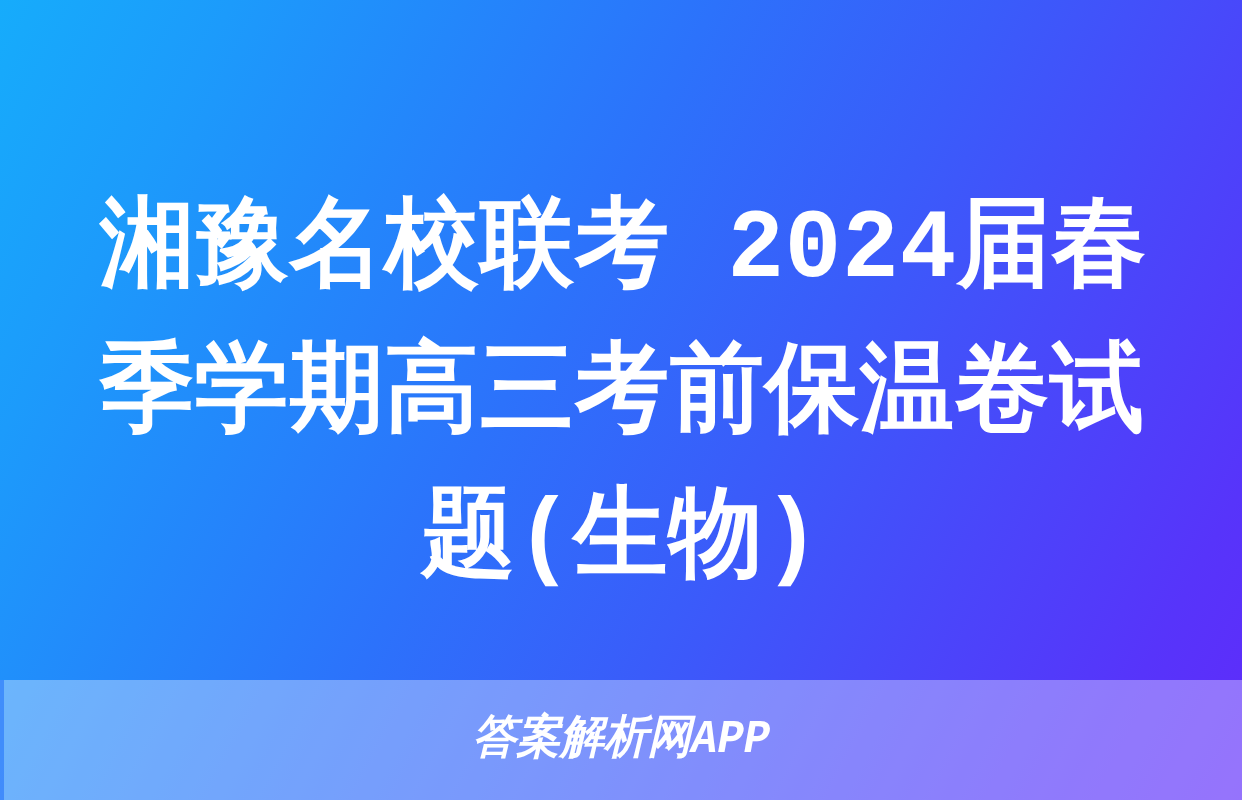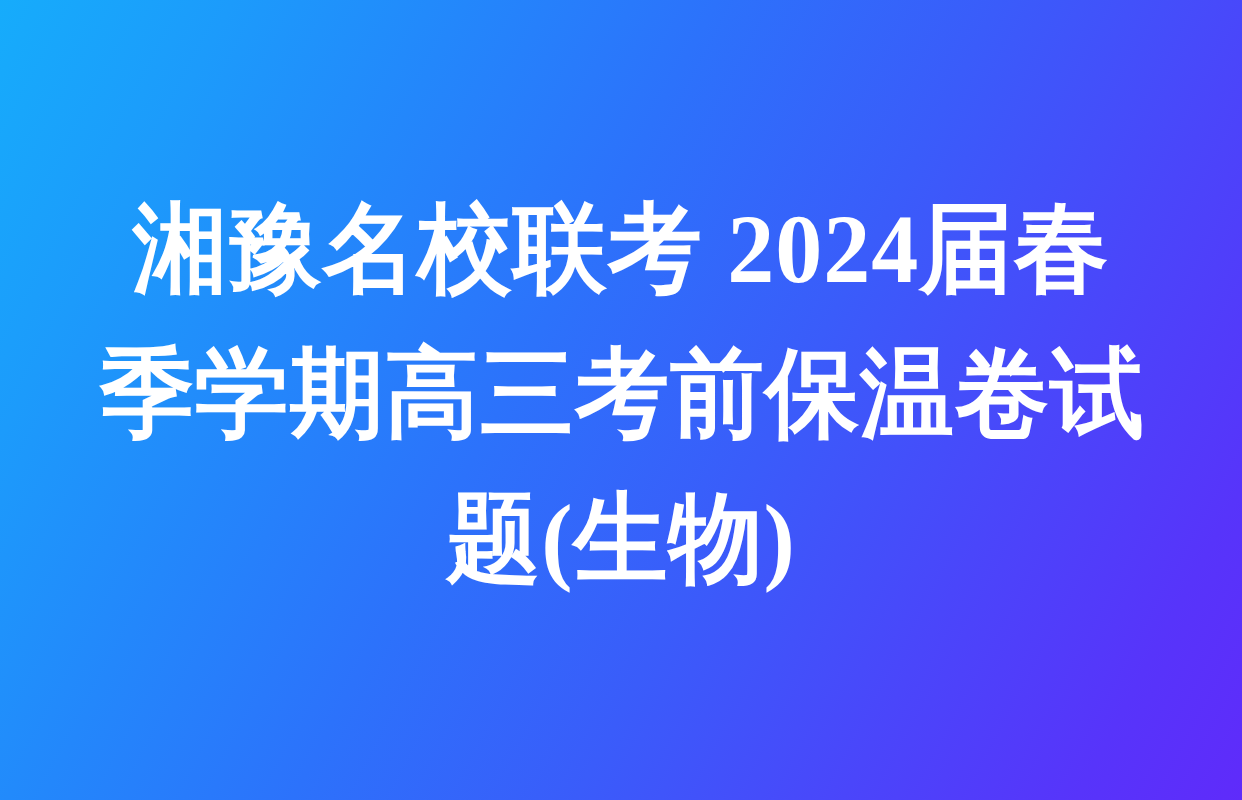--- a/index.html
+++ b/index.html
@@ -7,21 +7,21 @@
     margin: 0;
     padding: 0;
     background: #ffffff;
   }
 
   #banner {
     position: relative;
     width: 1242px;
     height: 800px;
     overflow: hidden;
-    font-family: Liberation Serif, serif;
+    font-family: Liberation Mono, monospace;
     
     background:
       linear-gradient(118deg,
         #16ACFB 0%,
         #1C9BFB 14%,
         #2387FB 28%,
         #2C72FB 43%,
         #3A5CFA 60%,
         #4A46FA 76%,
         #5734FA 90%,
@@ -107,14 +107,20 @@
 <body>
 
 <div id="banner">
 
   <div class="title-block">
     <span class="title-line l1">湘豫名校联考 2024届春</span>
     <span class="title-line l2">季学期高三考前保温卷试</span>
     <span class="title-line l3">题(生物)</span>
   </div>
 
+  <div class="footer-band">
+    <div class="footer-edge"></div>
+    <div class="watermark">
+      <span class="watermark-text">答案解析网APP</span>
+    </div>
+  </div>
 
 </div>
 
 </body></html>

